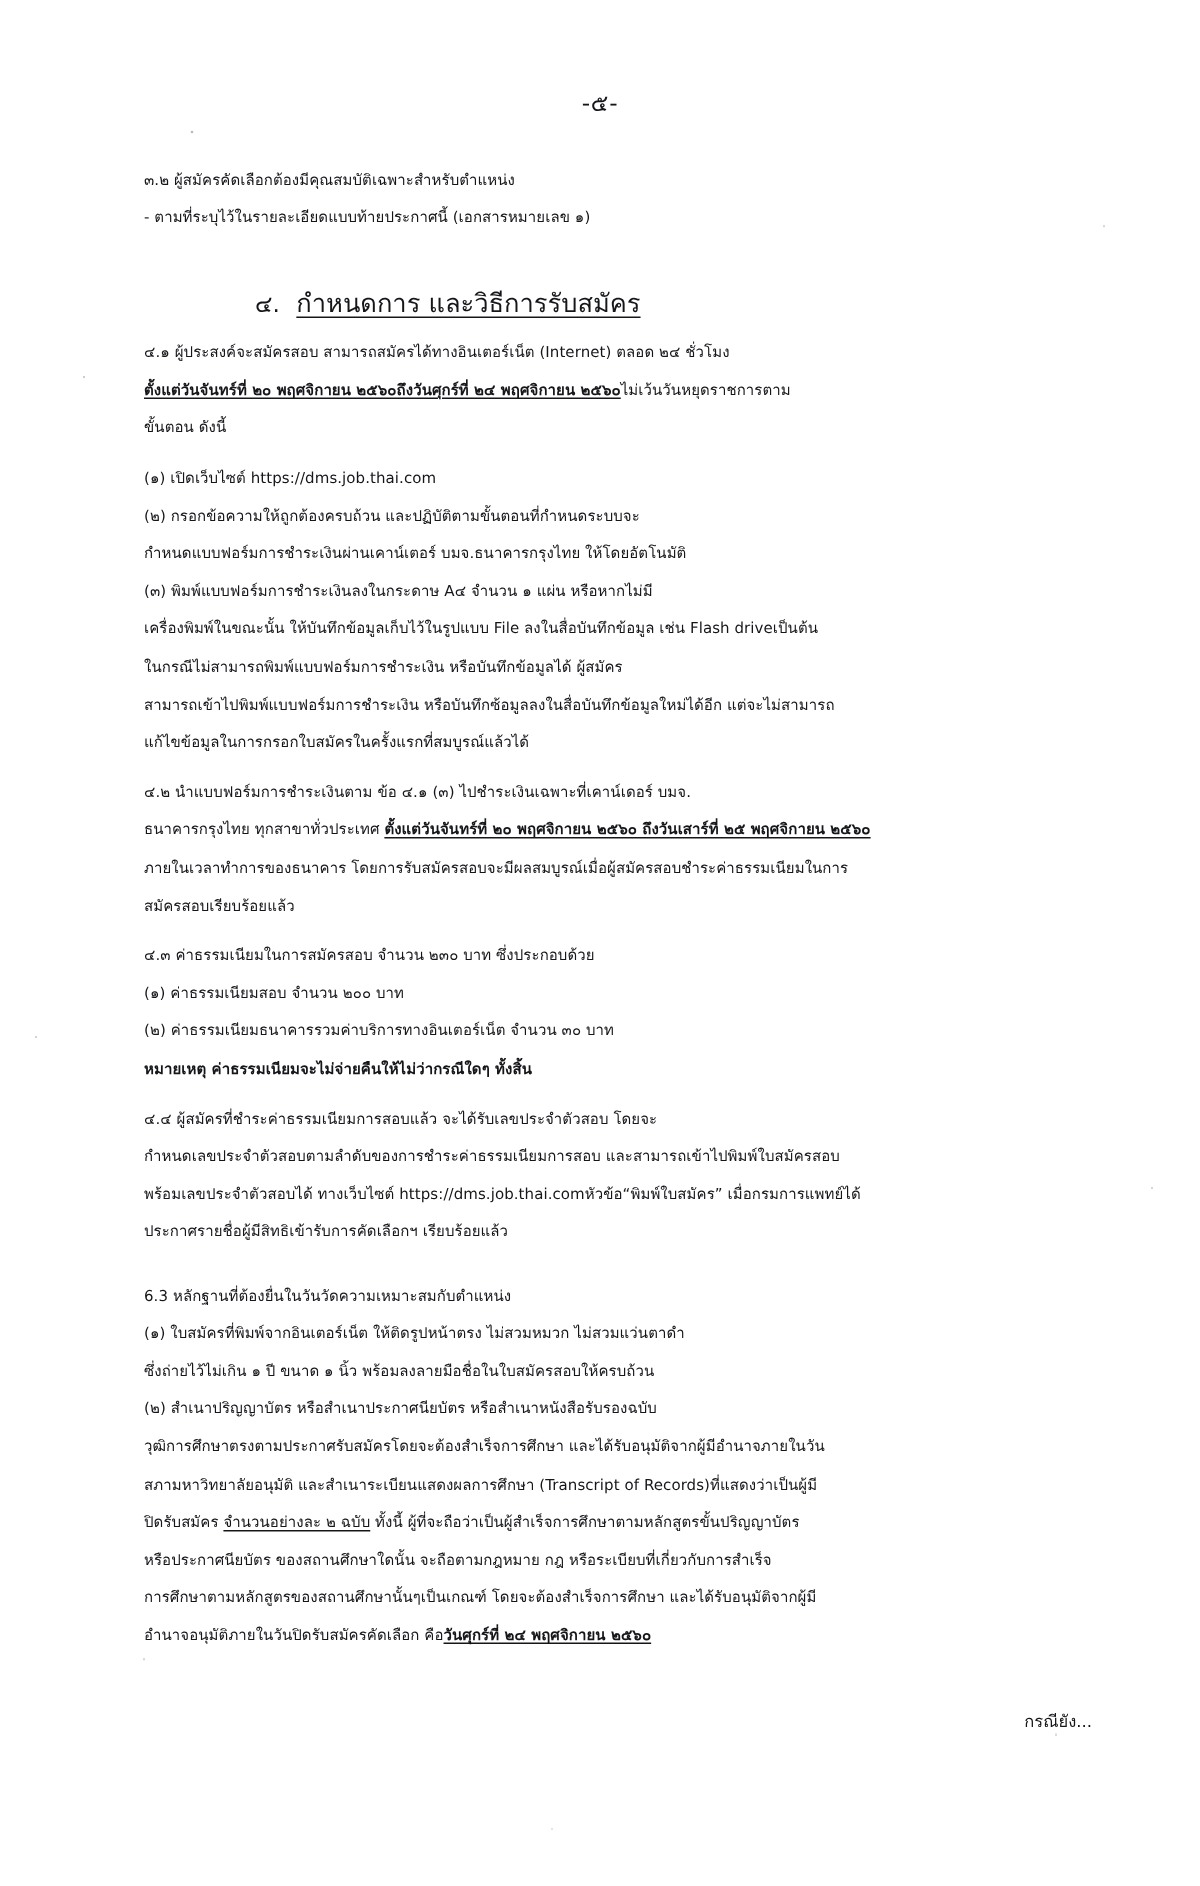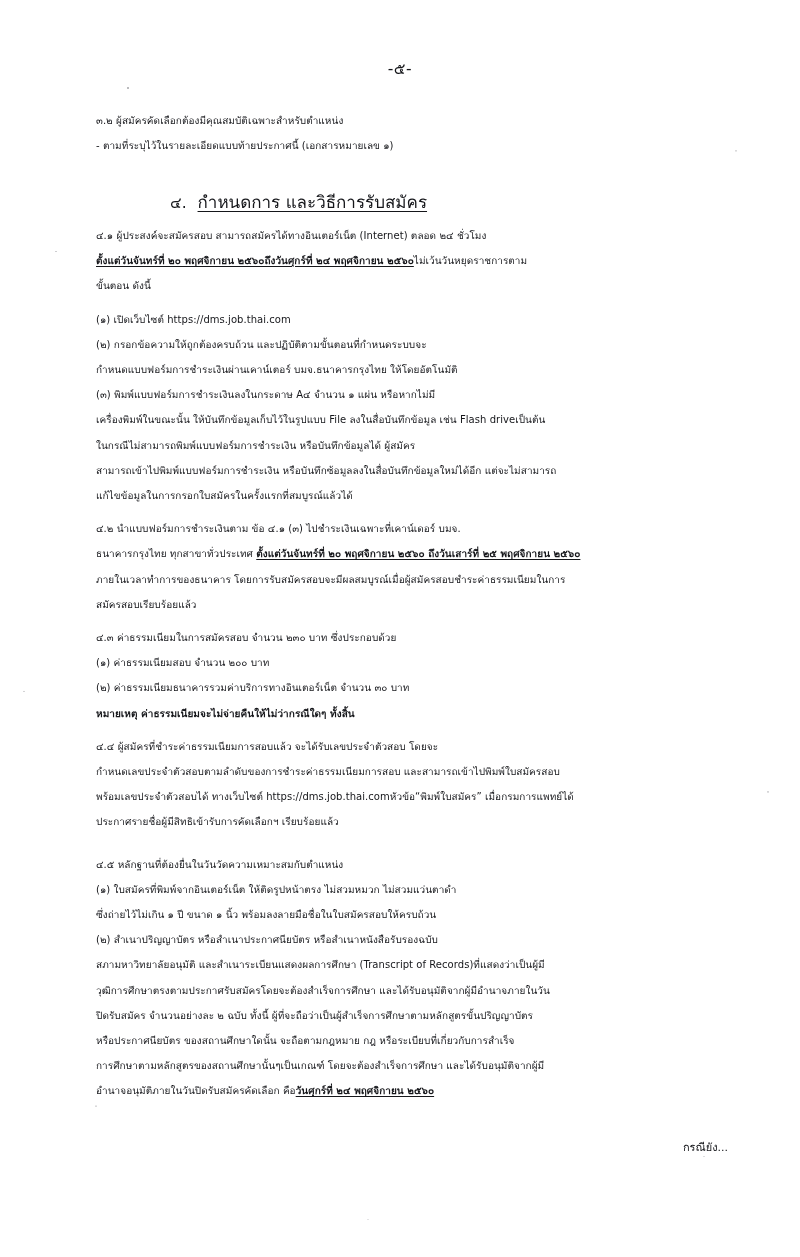--- a/index.html
+++ b/index.html
@@ -64,21 +64,21 @@
   .sp-lg { height: 30px; }
   .sp-md { height: 17px; }
   .sp-sm { height: 8px; }
 
   .i-0   { margin-left: 0; }
   .i-hd  { margin-left: 74px; }
   .i-l1  { margin-left: 104px; }
   .i-l2  { margin-left: 152px; }
   .i-l3  { margin-left: 196px; }
 
-  .u { text-underline-offset: 2px; }
+  .u { text-decoration: underline; text-underline-offset: 2px; }
   .b { font-weight: 700; }
   .ub { font-weight: 700; text-decoration: underline; text-underline-offset: 2px; }
 
   .heading-row {
     display: flex;
     align-items: baseline;
     gap: 11px;
     margin-left: 74px;
   }
   .heading-num { font-size: 15.4px; }
@@ -152,26 +152,26 @@
 
       <div class="sp-sm"></div>
 
       <p class="ln i-l2">๔.๔ ผู้สมัครที่ชำระค่าธรรมเนียมการสอบแล้ว จะได้รับเลขประจำตัวสอบ โดยจะ</p>
       <p class="ln i-0">กำหนดเลขประจำตัวสอบตามลำดับของการชำระค่าธรรมเนียมการสอบ และสามารถเข้าไปพิมพ์ใบสมัครสอบ</p>
       <p class="ln i-0">พร้อมเลขประจำตัวสอบได้ ทางเว็บไซต์ https://dms.job.thai.comหัวข้อ“พิมพ์ใบสมัคร” เมื่อกรมการแพทย์ได้</p>
       <p class="ln i-0">ประกาศรายชื่อผู้มีสิทธิเข้ารับการคัดเลือกฯ เรียบร้อยแล้ว</p>
 
       <div class="sp-md"></div>
 
-      <p class="ln i-l2">๔.๕ หลักฐานที่ต้องยื่นในวันวัดความเหมาะสมกับตำแหน่ง</p>
+      <p class="ln i-l2">6.3 หลักฐานที่ต้องยื่นในวันวัดความเหมาะสมกับตำแหน่ง</p>
       <p class="ln i-l3">(๑) ใบสมัครที่พิมพ์จากอินเตอร์เน็ต ให้ติดรูปหน้าตรง ไม่สวมหมวก ไม่สวมแว่นตาดำ</p>
       <p class="ln i-0">ซึ่งถ่ายไว้ไม่เกิน ๑ ปี ขนาด ๑ นิ้ว พร้อมลงลายมือชื่อในใบสมัครสอบให้ครบถ้วน</p>
       <p class="ln i-l3">(๒) สำเนาปริญญาบัตร หรือสำเนาประกาศนียบัตร หรือสำเนาหนังสือรับรองฉบับ</p>
+      <p class="ln i-0">วุฒิการศึกษาตรงตามประกาศรับสมัครโดยจะต้องสำเร็จการศึกษา และได้รับอนุมัติจากผู้มีอำนาจภายในวัน</p>
       <p class="ln i-0">สภามหาวิทยาลัยอนุมัติ และสำเนาระเบียนแสดงผลการศึกษา (Transcript of Records)ที่แสดงว่าเป็นผู้มี</p>
-      <p class="ln i-0">วุฒิการศึกษาตรงตามประกาศรับสมัครโดยจะต้องสำเร็จการศึกษา และได้รับอนุมัติจากผู้มีอำนาจภายในวัน</p>
       <p class="ln i-0"><span>ปิดรับสมัคร </span><span class="u">จำนวนอย่างละ ๒ ฉบับ</span><span> ทั้งนี้ ผู้ที่จะถือว่าเป็นผู้สำเร็จการศึกษาตามหลักสูตรขั้นปริญญาบัตร</span></p>
       <p class="ln i-0">หรือประกาศนียบัตร ของสถานศึกษาใดนั้น จะถือตามกฎหมาย กฎ หรือระเบียบที่เกี่ยวกับการสำเร็จ</p>
       <p class="ln i-0">การศึกษาตามหลักสูตรของสถานศึกษานั้นๆเป็นเกณฑ์ โดยจะต้องสำเร็จการศึกษา และได้รับอนุมัติจากผู้มี</p>
       <p class="ln i-0"><span>อำนาจอนุมัติภายในวันปิดรับสมัครคัดเลือก คือ</span><span class="ub">วันศุกร์ที่ ๒๔ พฤศจิกายน ๒๕๖๐</span></p>
 
     </div>
 
     <div class="tail-space"></div>
 
     <div class="footer-note">กรณียัง...</div>

